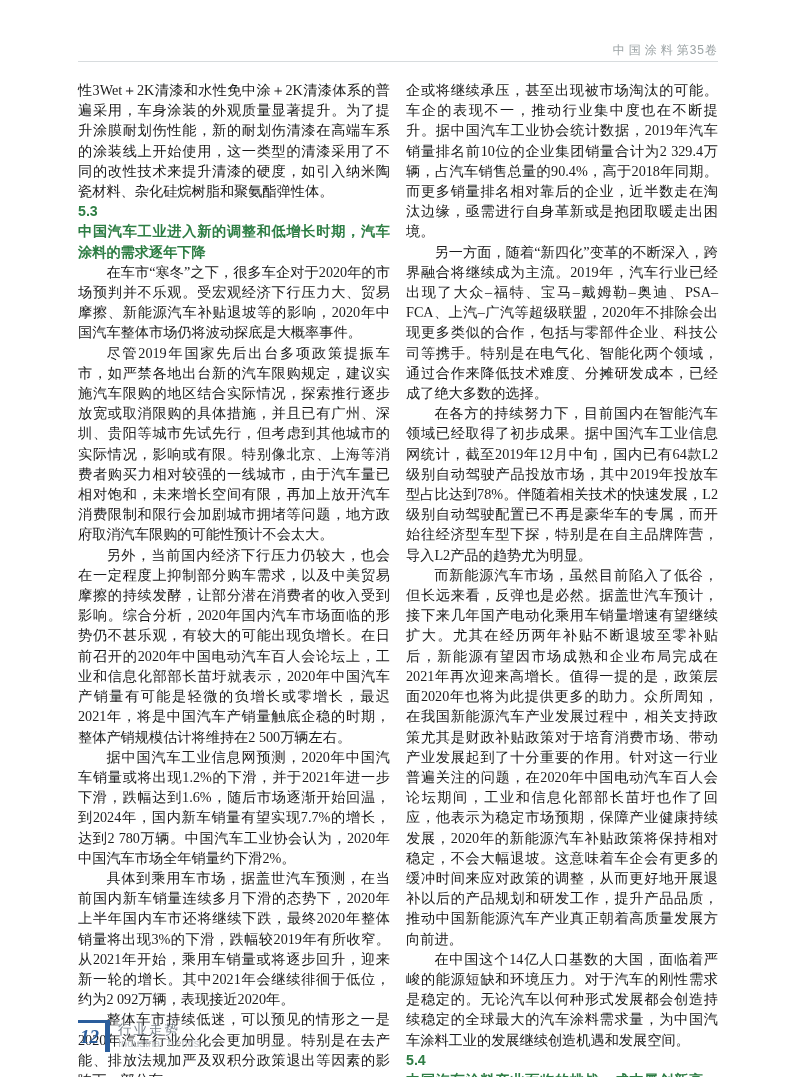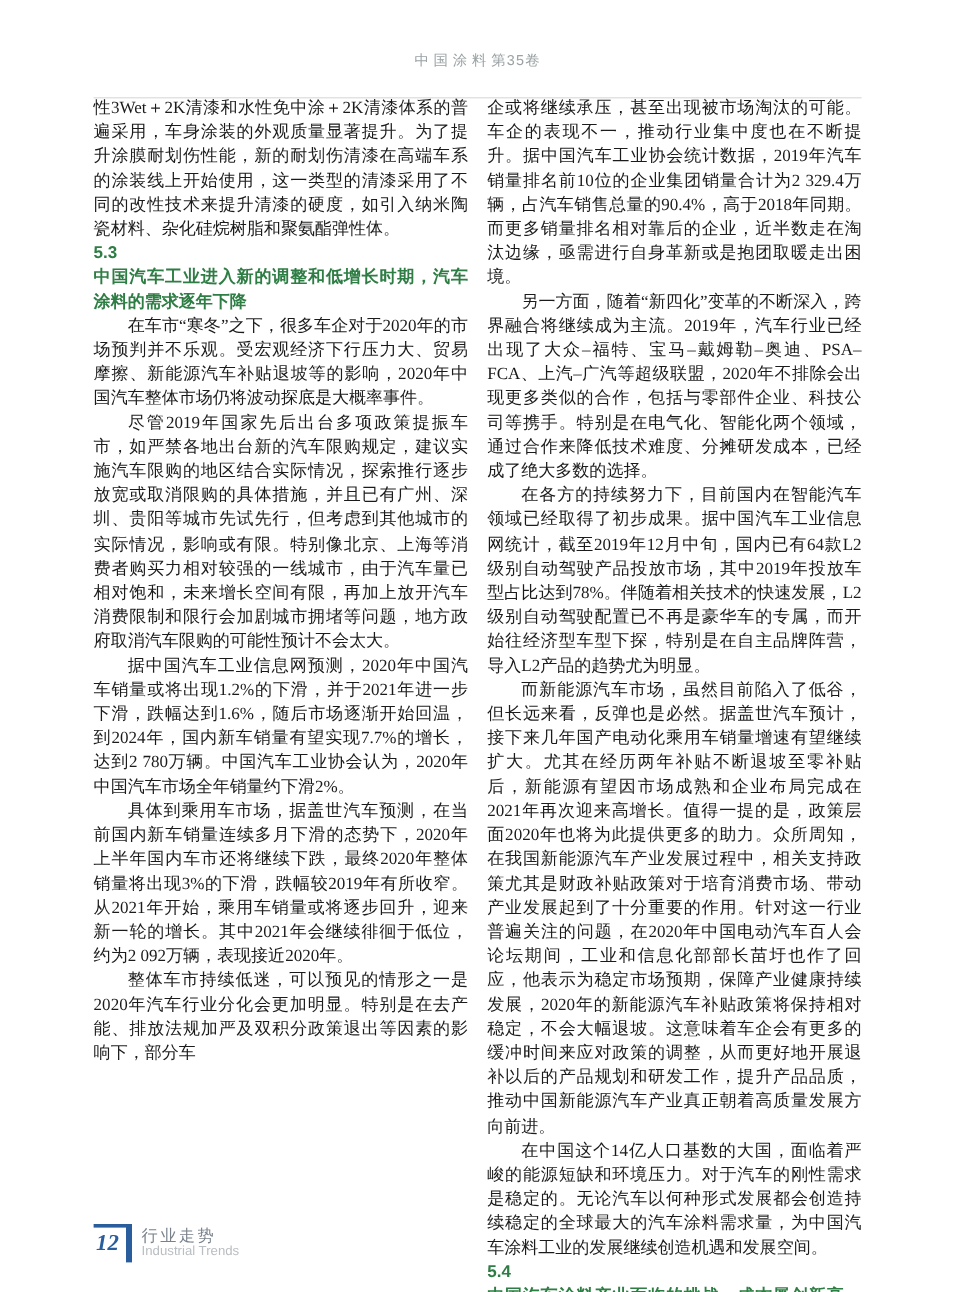--- a/index.html
+++ b/index.html
@@ -14,22 +14,22 @@
   html,body{margin:0;padding:0;}
   body{
     width:794px;height:1077px;background:#ffffff;position:relative;
     font-family:"Liberation Serif","DejaVu Serif",serif;color:var(--body-ink);
     overflow:hidden;
   }
   .page{position:absolute;inset:0;}
   
   .page-header{
     position:absolute;left:78px;top:42px;width:640px;
-    display:flex;justify-content:center;align-items:flex-end;
-    border-bottom:1px solid var(--rule-gray);padding-bottom:22px;
+    display:flex;justify-content:flex-end;align-items:flex-end;
+    border-bottom:1px solid var(--rule-gray);padding-bottom:2px;
     font-family:"Liberation Sans","DejaVu Sans",sans-serif;
     font-size:12px;color:var(--header-gray);
   }
   .journal-title{letter-spacing:4px;}
   .volume-label{letter-spacing:1px;}
   
   .columns{
     position:absolute;left:78px;top:80px;width:640px;
     display:flex;gap:16px;
   }
@@ -82,20 +82,21 @@
 
   <main class="columns">
     <div class="col">
         <p class="no-indent">性3Wet＋2K清漆和水性免中涂＋2K清漆体系的普遍采用，车身涂装的外观质量显著提升。为了提升涂膜耐划伤性能，新的耐划伤清漆在高端车系的涂装线上开始使用，这一类型的清漆采用了不同的改性技术来提升清漆的硬度，如引入纳米陶瓷材料、杂化硅烷树脂和聚氨酯弹性体。</p>
         <div class="sec-heading">
           <span class="sec-num">5.3</span>
           <span class="sec-text">中国汽车工业进入新的调整和低增长时期，汽车涂料的需求逐年下降</span>
         </div>
         <p>在车市“寒冬”之下，很多车企对于2020年的市场预判并不乐观。受宏观经济下行压力大、贸易摩擦、新能源汽车补贴退坡等的影响，2020年中国汽车整体市场仍将波动探底是大概率事件。</p>
         <p>尽管2019年国家先后出台多项政策提振车市，如严禁各地出台新的汽车限购规定，建议实施汽车限购的地区结合实际情况，探索推行逐步放宽或取消限购的具体措施，并且已有广州、深圳、贵阳等城市先试先行，但考虑到其他城市的实际情况，影响或有限。特别像北京、上海等消费者购买力相对较强的一线城市，由于汽车量已相对饱和，未来增长空间有限，再加上放开汽车消费限制和限行会加剧城市拥堵等问题，地方政府取消汽车限购的可能性预计不会太大。</p>
+        <p>另外，当前国内经济下行压力仍较大，也会在一定程度上抑制部分购车需求，以及中美贸易摩擦的持续发酵，让部分潜在消费者的收入受到影响。综合分析，2020年国内汽车市场面临的形势仍不甚乐观，有较大的可能出现负增长。在日前召开的2020年中国电动汽车百人会论坛上，工业和信息化部部长苗圩就表示，2020年中国汽车产销量有可能是轻微的负增长或零增长，最迟2021年，将是中国汽车产销量触底企稳的时期，整体产销规模估计将维持在2 500万辆左右。</p>
         <p>据中国汽车工业信息网预测，2020年中国汽车销量或将出现1.2%的下滑，并于2021年进一步下滑，跌幅达到1.6%，随后市场逐渐开始回温，到2024年，国内新车销量有望实现7.7%的增长，达到2 780万辆。中国汽车工业协会认为，2020年中国汽车市场全年销量约下滑2%。</p>
         <p>具体到乘用车市场，据盖世汽车预测，在当前国内新车销量连续多月下滑的态势下，2020年上半年国内车市还将继续下跌，最终2020年整体销量将出现3%的下滑，跌幅较2019年有所收窄。从2021年开始，乘用车销量或将逐步回升，迎来新一轮的增长。其中2021年会继续徘徊于低位，约为2 092万辆，表现接近2020年。</p>
         <p>整体车市持续低迷，可以预见的情形之一是2020年汽车行业分化会更加明显。特别是在去产能、排放法规加严及双积分政策退出等因素的影响下，部分车</p>
       </div>
     <div class="col">
         <p class="no-indent">企或将继续承压，甚至出现被市场淘汰的可能。车企的表现不一，推动行业集中度也在不断提升。据中国汽车工业协会统计数据，2019年汽车销量排名前10位的企业集团销量合计为2 329.4万辆，占汽车销售总量的90.4%，高于2018年同期。而更多销量排名相对靠后的企业，近半数走在淘汰边缘，亟需进行自身革新或是抱团取暖走出困境。</p>
         <p>另一方面，随着“新四化”变革的不断深入，跨界融合将继续成为主流。2019年，汽车行业已经出现了大众–福特、宝马–戴姆勒–奥迪、PSA–FCA、上汽–广汽等超级联盟，2020年不排除会出现更多类似的合作，包括与零部件企业、科技公司等携手。特别是在电气化、智能化两个领域，通过合作来降低技术难度、分摊研发成本，已经成了绝大多数的选择。</p>
         <p>在各方的持续努力下，目前国内在智能汽车领域已经取得了初步成果。据中国汽车工业信息网统计，截至2019年12月中旬，国内已有64款L2级别自动驾驶产品投放市场，其中2019年投放车型占比达到78%。伴随着相关技术的快速发展，L2级别自动驾驶配置已不再是豪华车的专属，而开始往经济型车型下探，特别是在自主品牌阵营，导入L2产品的趋势尤为明显。</p>
         <p>而新能源汽车市场，虽然目前陷入了低谷，但长远来看，反弹也是必然。据盖世汽车预计，接下来几年国产电动化乘用车销量增速有望继续扩大。尤其在经历两年补贴不断退坡至零补贴后，新能源有望因市场成熟和企业布局完成在2021年再次迎来高增长。值得一提的是，政策层面2020年也将为此提供更多的助力。众所周知，在我国新能源汽车产业发展过程中，相关支持政策尤其是财政补贴政策对于培育消费市场、带动产业发展起到了十分重要的作用。针对这一行业普遍关注的问题，在2020年中国电动汽车百人会论坛期间，工业和信息化部部长苗圩也作了回应，他表示为稳定市场预期，保障产业健康持续发展，2020年的新能源汽车补贴政策将保持相对稳定，不会大幅退坡。这意味着车企会有更多的缓冲时间来应对政策的调整，从而更好地开展退补以后的产品规划和研发工作，提升产品品质，推动中国新能源汽车产业真正朝着高质量发展方向前进。</p>
         <p>在中国这个14亿人口基数的大国，面临着严峻的能源短缺和环境压力。对于汽车的刚性需求是稳定的。无论汽车以何种形式发展都会创造持续稳定的全球最大的汽车涂料需求量，为中国汽车涂料工业的发展继续创造机遇和发展空间。</p>

